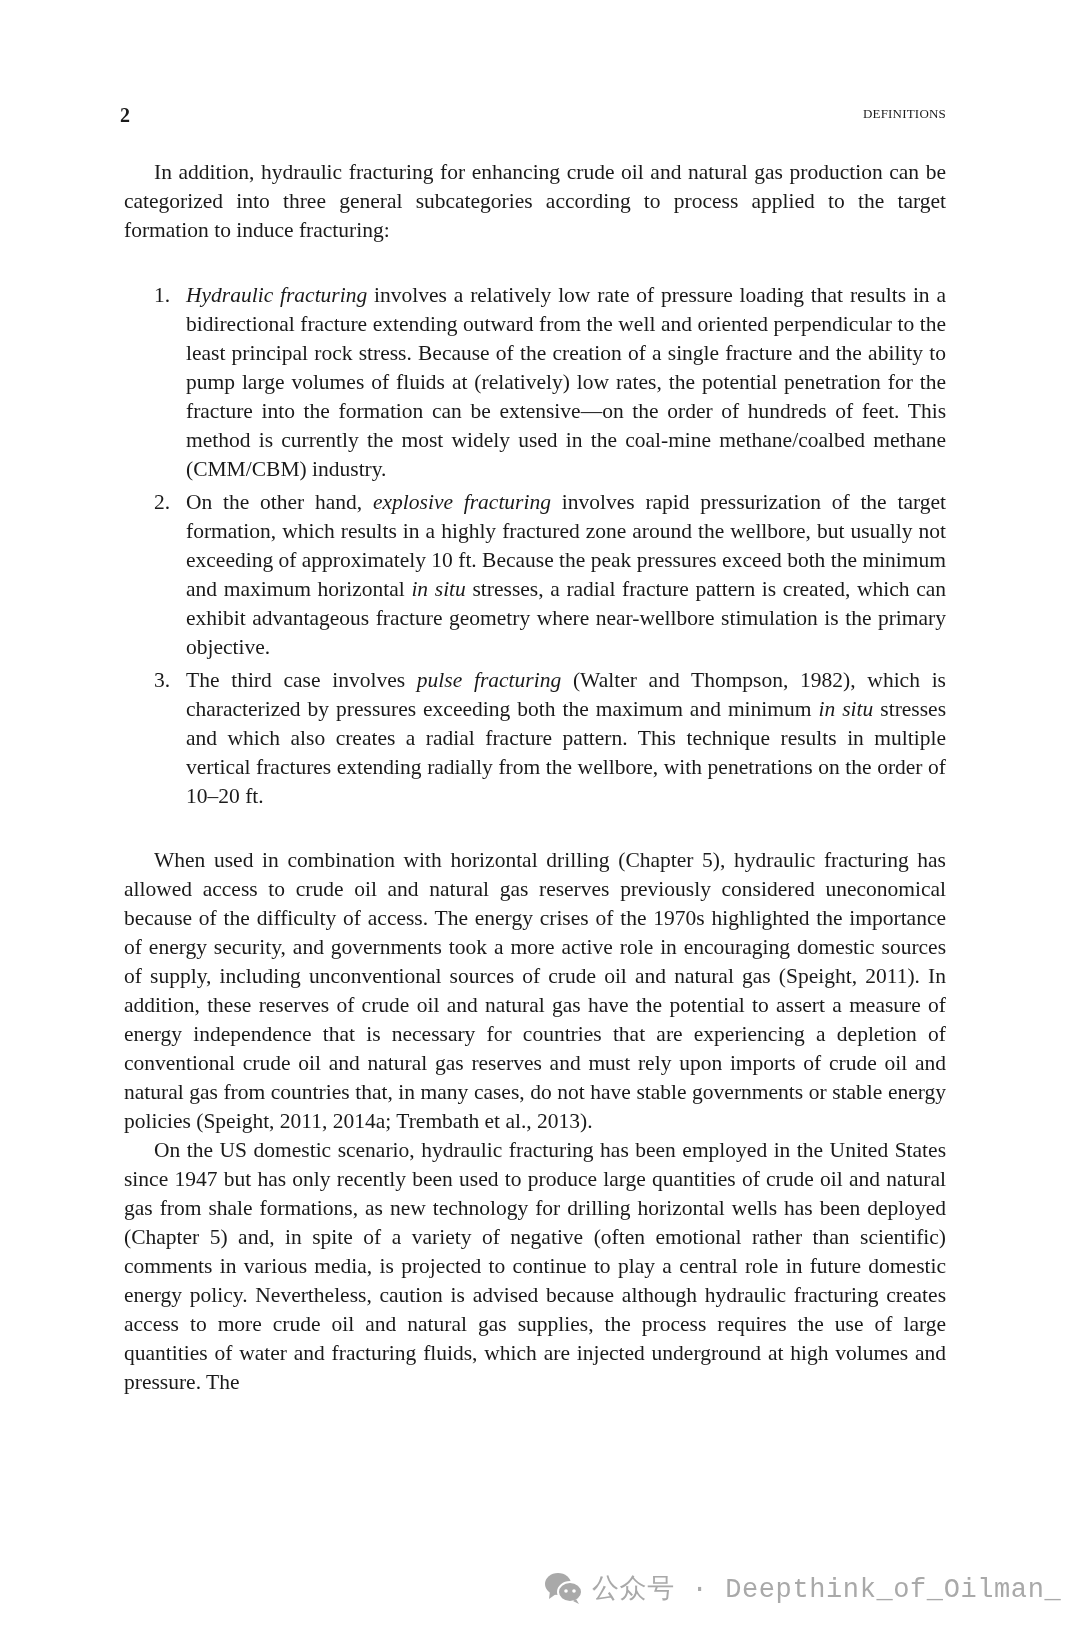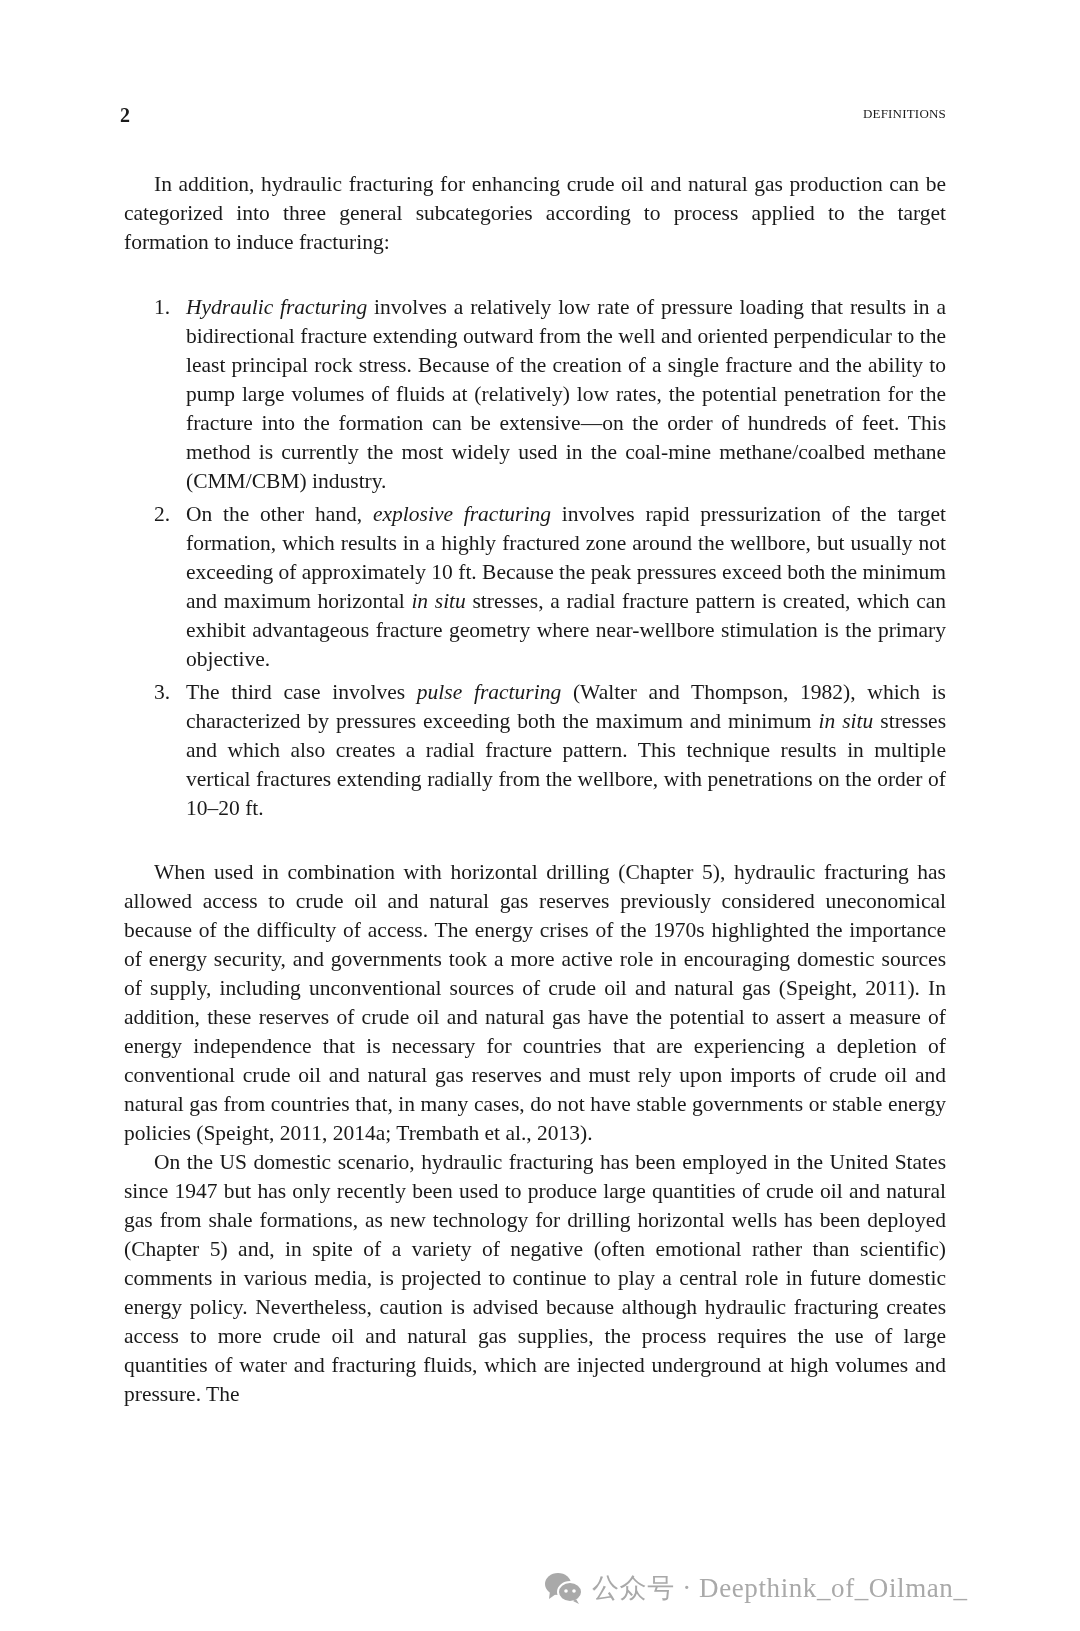--- a/index.html
+++ b/index.html
@@ -49,21 +49,21 @@
       width: 822px;
       font-size: 21.5px;
       line-height: 29px;
       text-align: justify;
       hyphens: manual;
     }
     p {
       margin: 0;
       text-indent: 30px;
     }
-    p.first { margin-top: 12px; }
+    p.first { margin-top: 0; }
     ol.methods {
       list-style: none;
       margin: 36px 0 35px 0;
       padding: 0 0 0 62px;
     }
     ol.methods li {
       position: relative;
       margin: 0 0 4px 0;
     }
     .li-num {
@@ -74,21 +74,21 @@
     em { font-style: italic; }
     .watermark {
       position: absolute;
       left: 544px;
       top: 1568px;
       height: 40px;
       display: flex;
       align-items: center;
       gap: 8px;
       color: #a9a9a9;
-      font-family: Liberation Serif, serif;
+      font-family: Liberation Mono, monospace;
       font-size: 27px;
       letter-spacing: 0.6px;
     }
     .wm-icon {
       width: 40px;
       height: 34px;
       position: relative;
     }
   </style>
 </head>

